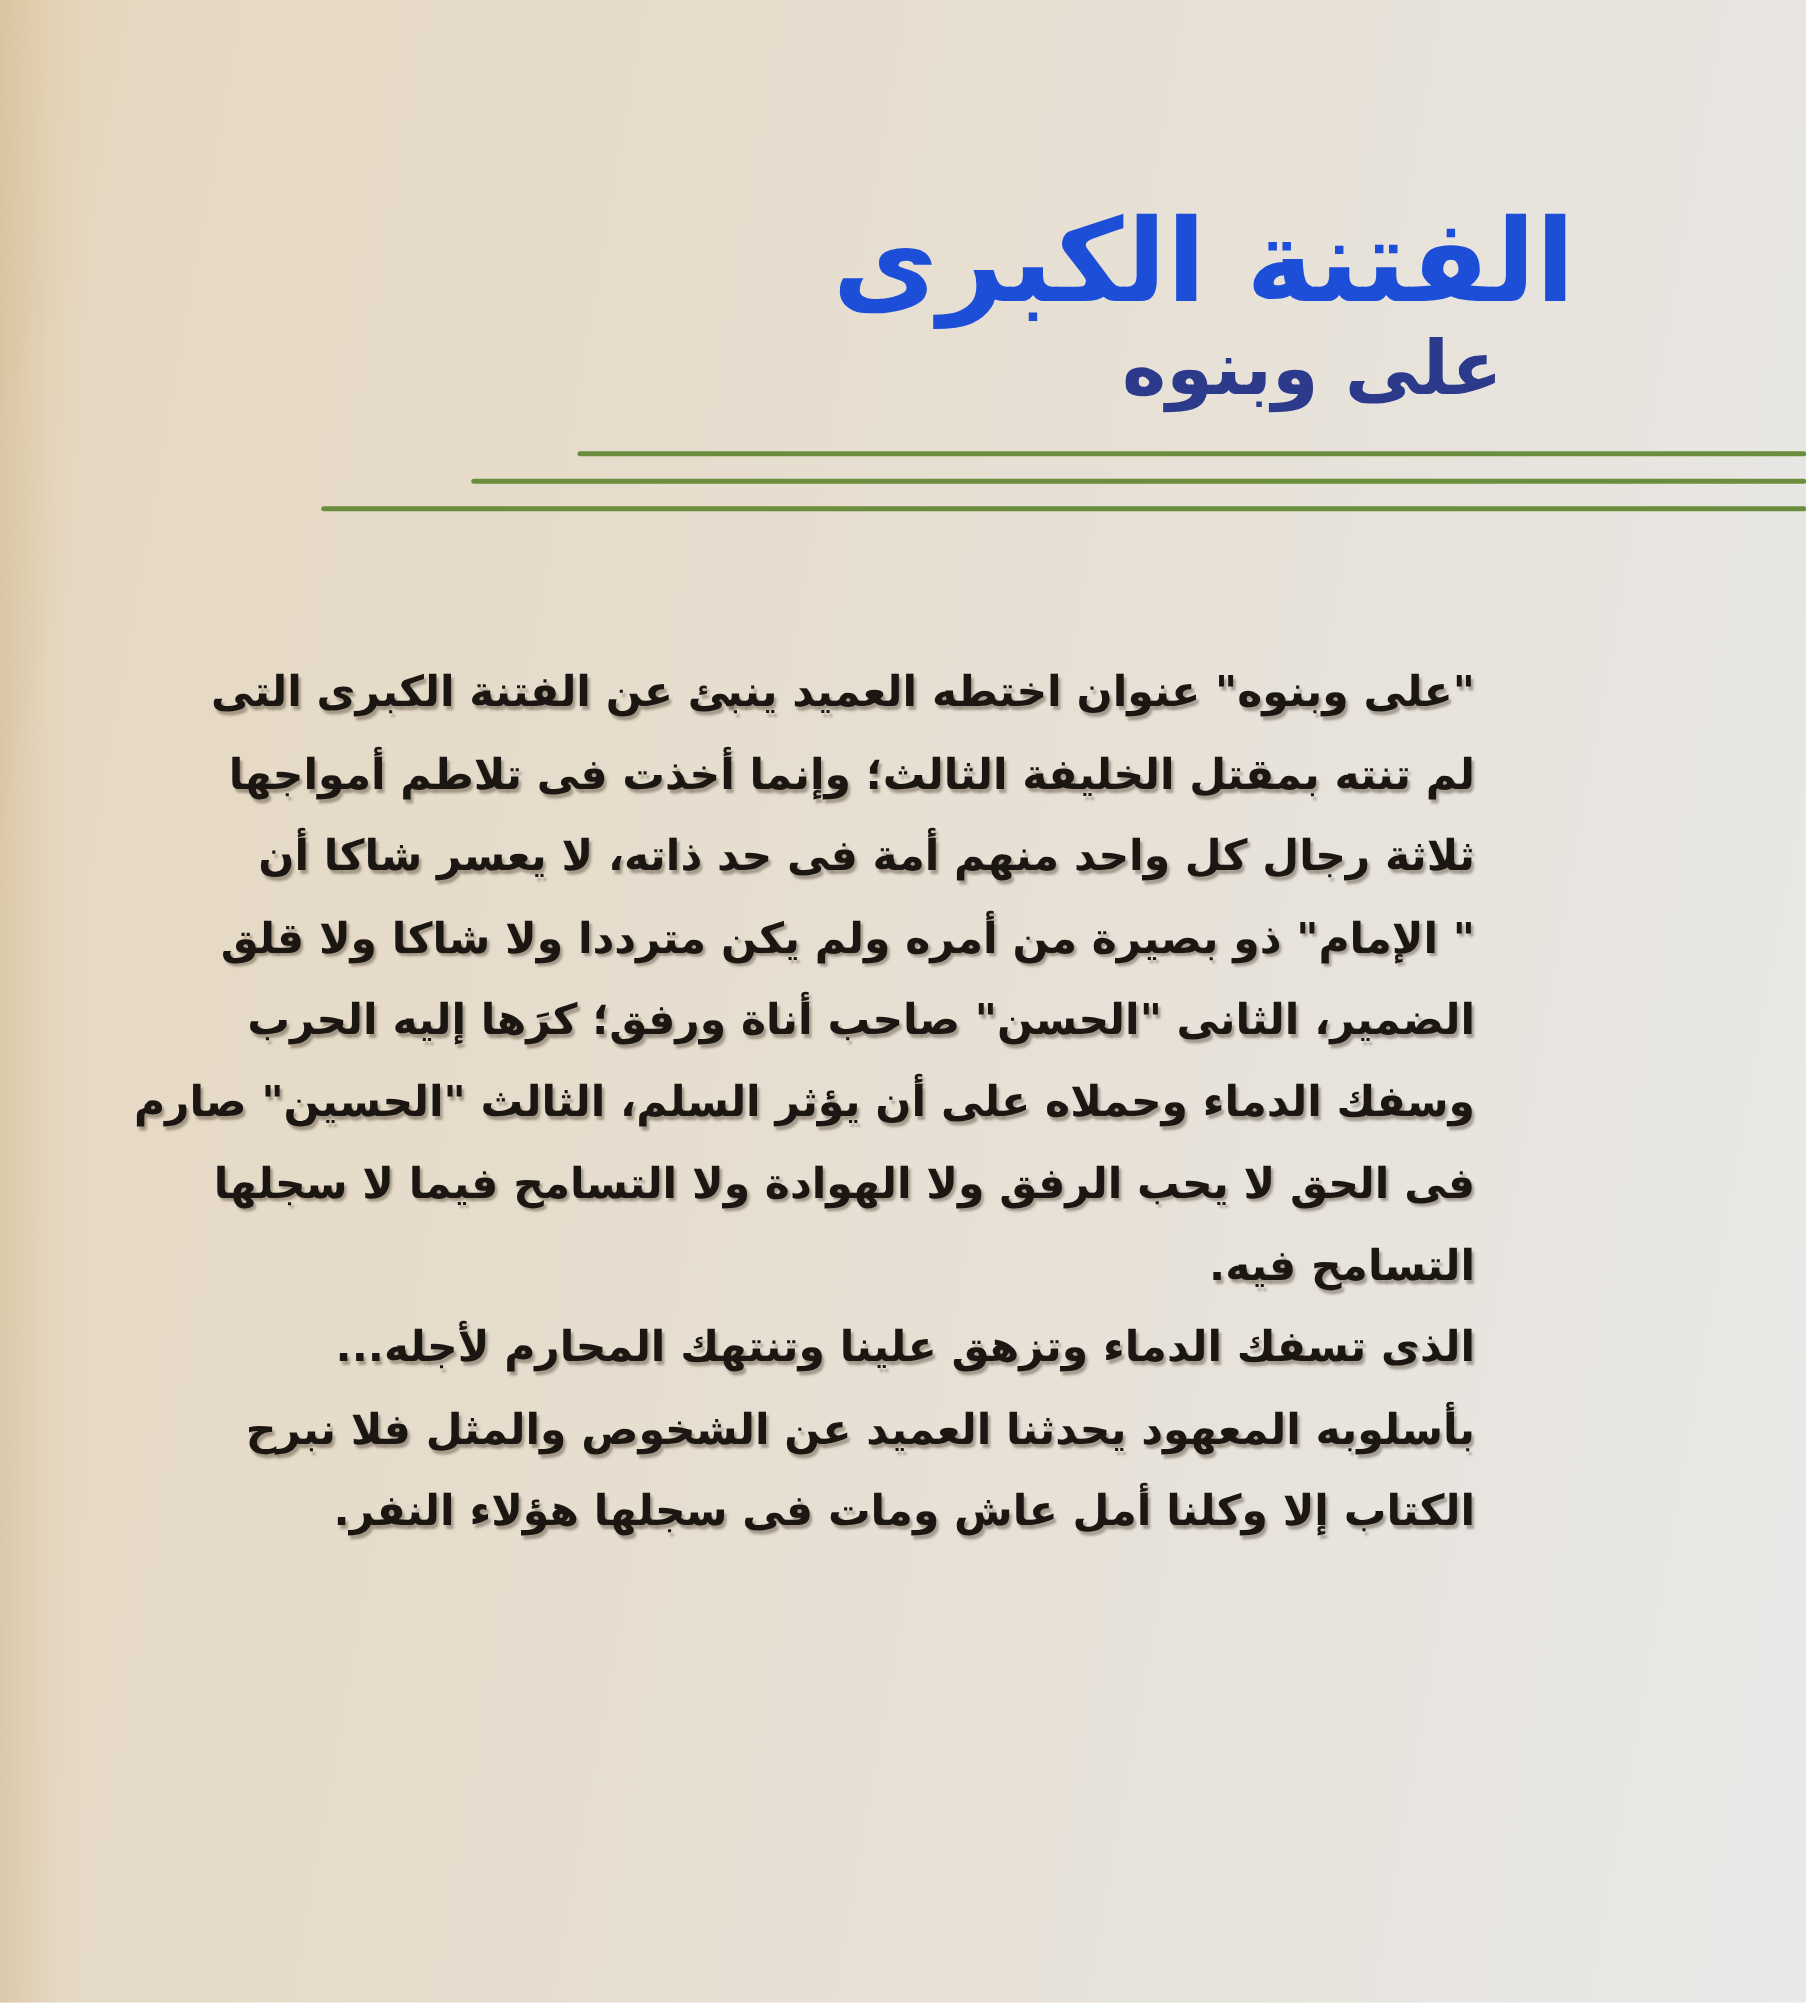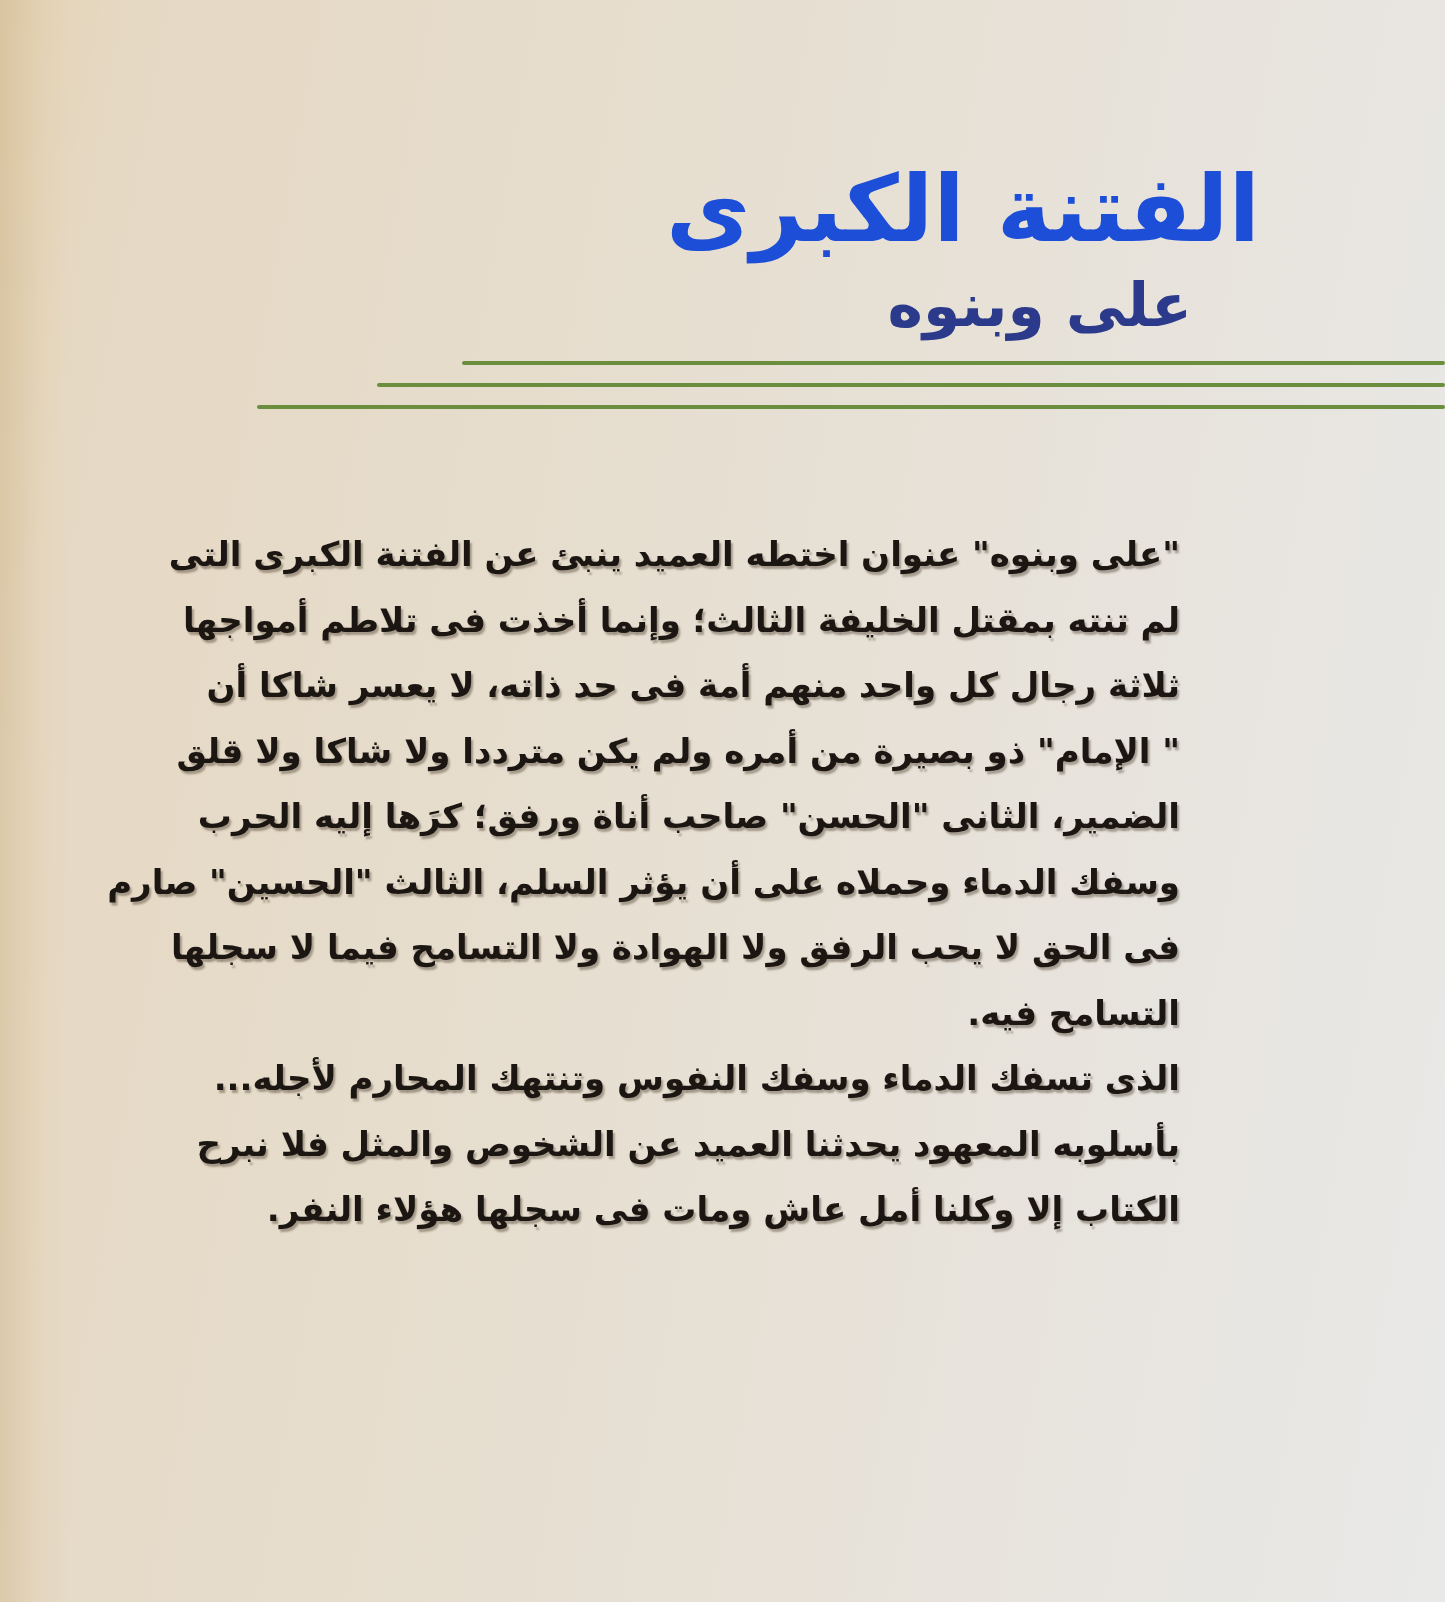--- a/index.html
+++ b/index.html
@@ -39,21 +39,21 @@
     }
     .sub-title {
       position: absolute;
       right: 50px;
       top: 92px;
       font-family: "DejaVu Sans", sans-serif;
       font-weight: bold;
       font-size: 60px;
       line-height: 70px;
       color: #2b3a8a;
-      margin: 18px;
+      margin: 8px;
     }
     .rule {
       position: absolute;
       right: 0;
       height: 4px;
       background: #6b8e3e;
       border-radius: 2px;
     }
     .rule-1 { top: 361px; left: 462px; }
     .rule-2 { top: 383px; left: 377px; }
@@ -105,19 +105,19 @@
     <span class="line">"على وبنوه" عنوان اختطه العميد ينبئ عن الفتنة الكبرى التى</span>
     <span class="line">لم تنته بمقتل الخليفة الثالث؛ وإنما أخذت فى تلاطم أمواجها</span>
     <span class="line">ثلاثة رجال كل واحد منهم أمة فى حد ذاته، لا يعسر شاكا أن</span>
     <span class="line">" الإمام" ذو بصيرة من أمره ولم يكن مترددا ولا شاكا ولا قلق</span>
     <span class="line">الضمير، الثانى "الحسن" صاحب أناة ورفق؛ كرَها إليه الحرب</span>
     <span class="line">وسفك الدماء وحملاه على أن يؤثر السلم، الثالث "الحسين" صارم</span>
     <span class="line">فى الحق لا يحب الرفق ولا الهوادة ولا التسامح فيما لا سجلها</span>
     <span class="line last">التسامح فيه.</span>
   </p>
   <p>
-    <span class="line last">الذى تسفك الدماء وسفك النفوس وتنتهك المحارم لأجله...</span>
+    <span class="line last">الذى تسفك الدماء وتزهق علينا وتنتهك المحارم لأجله...</span>
   </p>
   <p>
     <span class="line">بأسلوبه المعهود يحدثنا العميد عن الشخوص والمثل فلا نبرح</span>
     <span class="line last">الكتاب إلا وكلنا أمل عاش ومات فى سجلها هؤلاء النفر.</span>
   </p>
 </div>
 
 </body></html>

